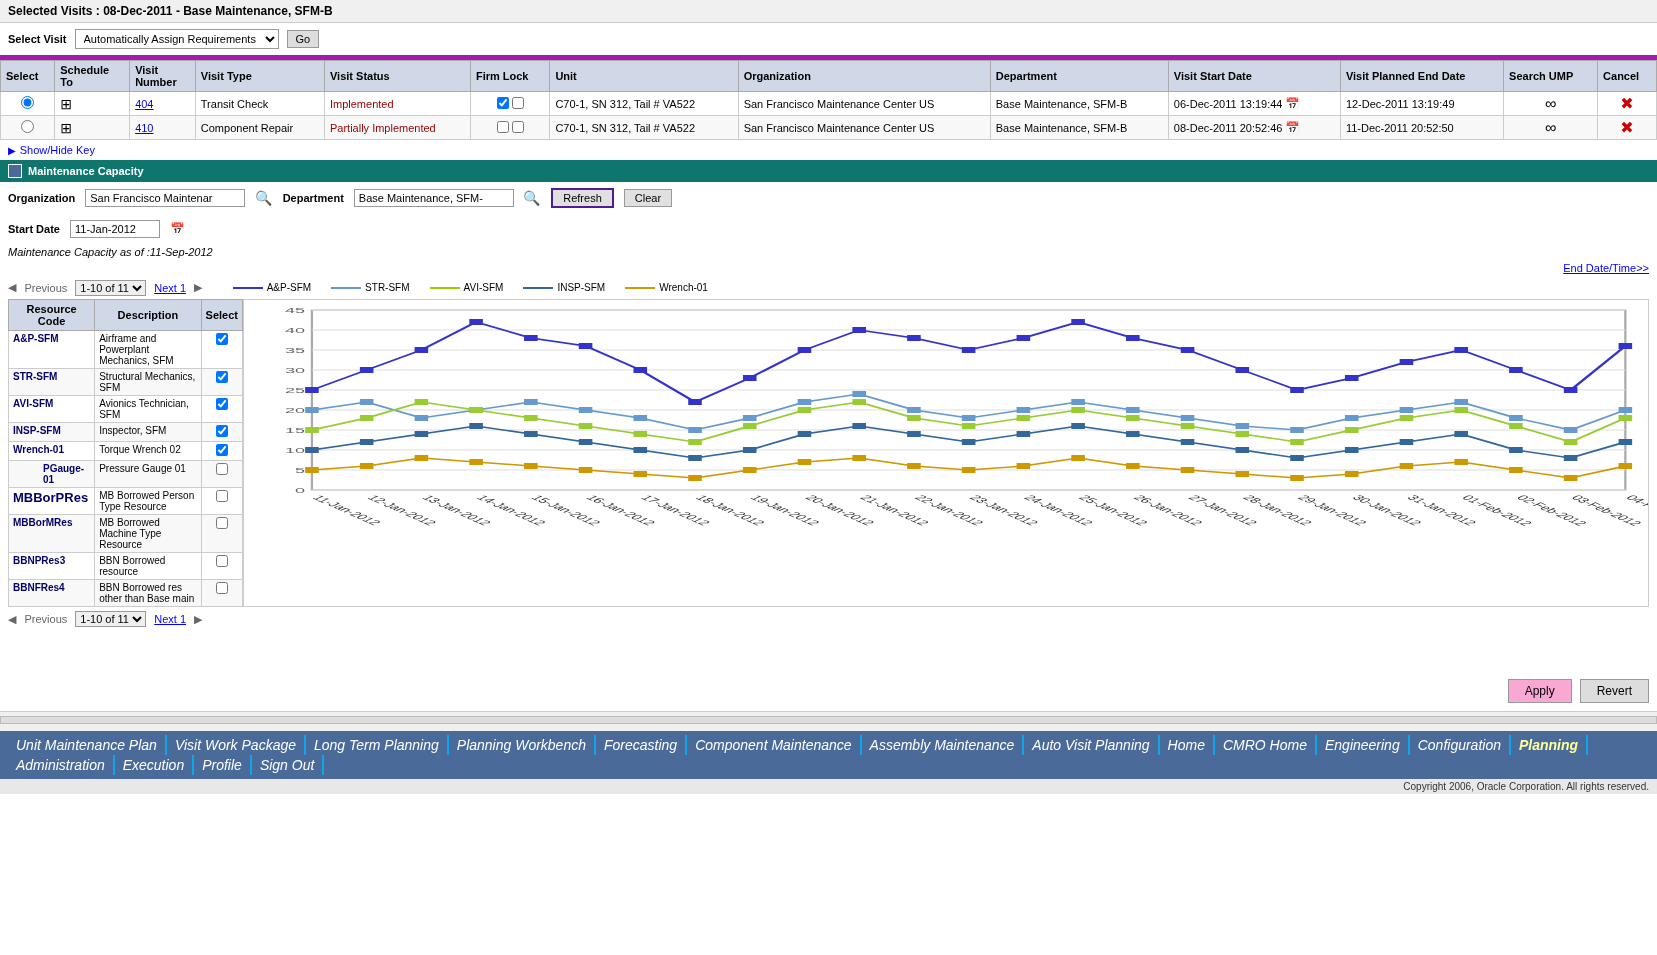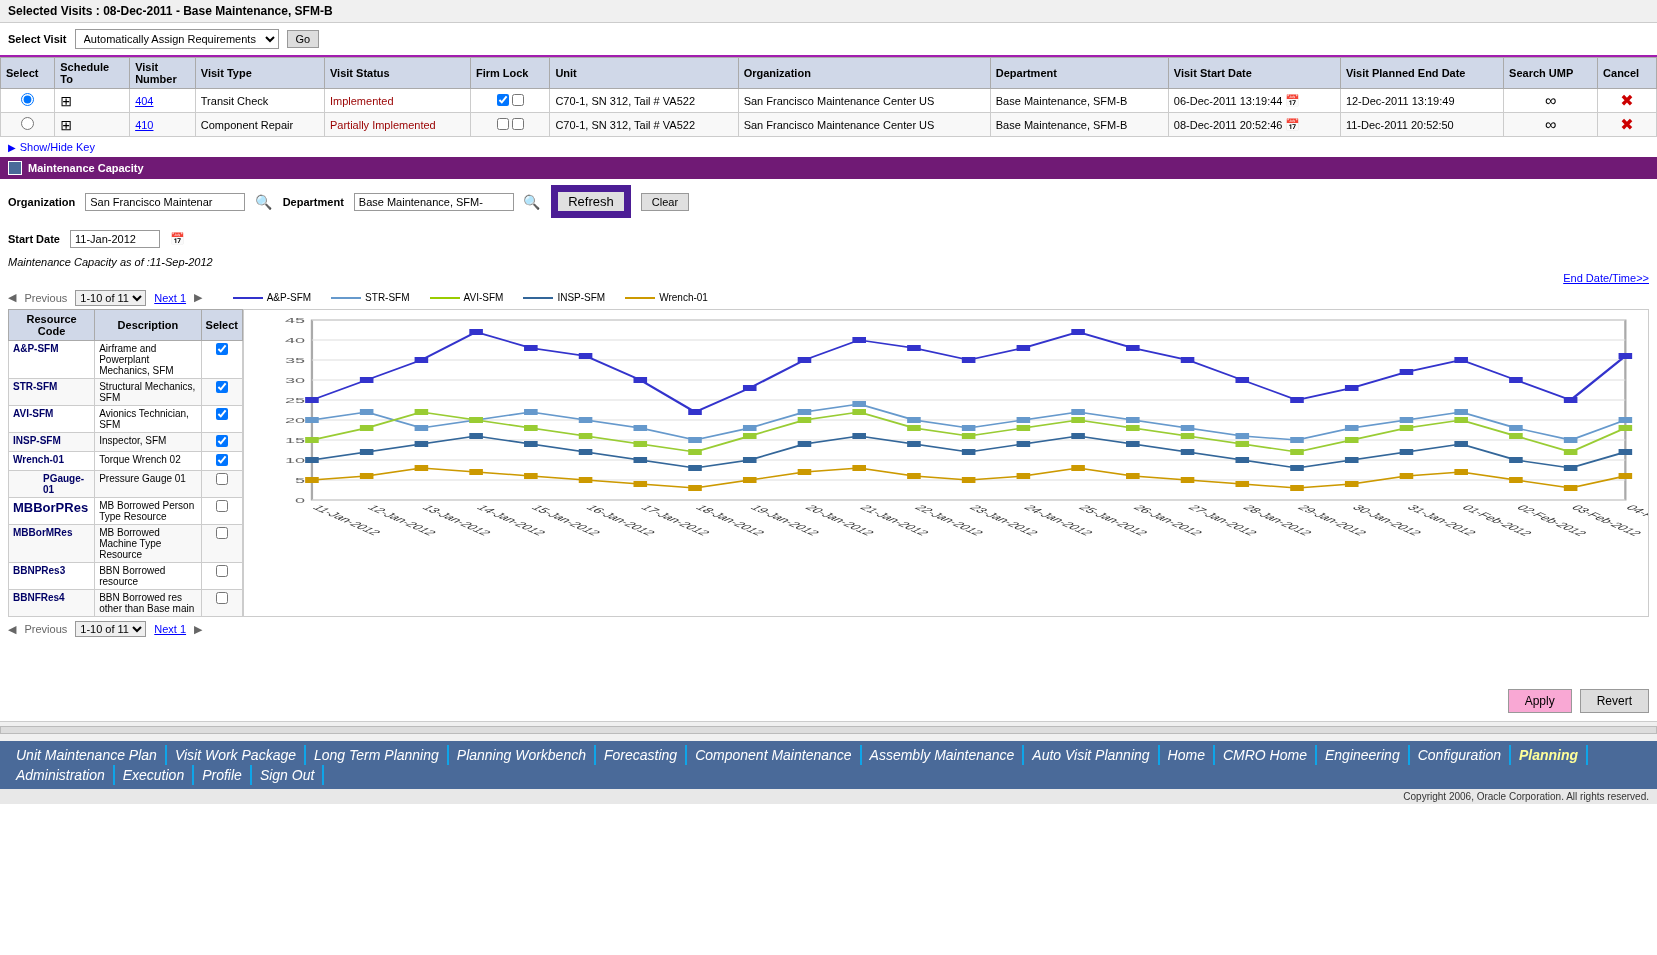--- a/index.html
+++ b/index.html
@@ -1,45 +1,45 @@
 <!DOCTYPE html>
 <html><head>
   <meta charset="utf-8">
   <style>
     * { box-sizing: border-box; margin: 0; padding: 0; }
     body { font-family: Arial, sans-serif; font-size: 11px; background: #fff; color: #000; }
     
     .top-bar { background: #f0f0f0; border-bottom: 1px solid #ccc; padding: 4px 8px; font-weight: bold; font-size: 12px; }
     
-    .select-visit-row { display: flex; align-items: center; gap: 8px; padding: 6px 8px; border-bottom: 2px solid #a21caf; background: #fff; }
+    .select-visit-row { display: flex; align-items: center; gap: 8px; padding: 6px 8px; border-bottom: 5px solid #a21caf; background: #fff; }
     .select-visit-row label { font-size: 11px; font-weight: bold; }
     .select-visit-dropdown { border: 1px solid #999; padding: 2px 4px; font-size: 11px; background: #fff; }
     .go-button { background: #ddd; border: 1px solid #999; padding: 2px 8px; font-size: 11px; cursor: pointer; }
     
     .main-table { width: 100%; border-collapse: collapse; font-size: 11px; }
     .main-table th { background: #d0d8e8; border: 1px solid #aaa; padding: 3px 5px; text-align: left; font-weight: bold; white-space: nowrap; }
     .main-table td { border: 1px solid #ccc; padding: 2px 5px; white-space: nowrap; }
     .main-table tr:nth-child(even) td { background: #f8f8f8; }
     .main-table tr:nth-child(odd) td { background: #fff; }
     
     .link { color: #00f; text-decoration: underline; cursor: pointer; }
     .implemented { color: #900; }
     .partial { color: #900; }
     
     .show-hide-key { padding: 4px 8px; font-size: 11px; color: #00f; cursor: pointer; display: flex; align-items: center; gap: 4px; }
     .show-hide-key::before { content: '▶'; font-size: 10px; }
     
-    .section-header { background: #701a75; color: #fff; padding: 4px 8px; display: flex; align-items: center; gap: 6px; font-weight: bold; font-size: 11px; }
+    .section-header { background: #0f766e; color: #fff; padding: 4px 8px; display: flex; align-items: center; gap: 6px; font-weight: bold; font-size: 11px; }
     .section-icon { width: 14px; height: 14px; background: #4a6a99; border: 1px solid #fff; display: inline-block; }
     
     .filter-row { display: flex; align-items: center; gap: 10px; padding: 6px 8px; flex-wrap: wrap; }
     .filter-label { font-weight: bold; font-size: 11px; }
     .filter-input { border: 1px solid #999; padding: 2px 4px; font-size: 11px; width: 160px; }
     .search-icon { cursor: pointer; color: #666; font-size: 14px; }
-    .refresh-btn { background: #e0e0e0; border: 7px solid #4c1d95; padding: 2px 10px; font-size: 13px; cursor: pointer; }
+    .refresh-btn { background: #e0e0e0; border: 2px solid #4c1d95; padding: 2px 10px; font-size: 11px; cursor: pointer; }
     .clear-btn { background: #e0e0e0; border: 1px solid #999; padding: 2px 10px; font-size: 11px; cursor: pointer; }
     
     .capacity-date { padding: 2px 8px; font-size: 11px; font-style: italic; }
     
     .chart-area { display: flex; gap: 0; padding: 0 8px; }
     
     .resource-table-wrap { width: 235px; flex-shrink: 0; }
     .resource-table { width: 100%; border-collapse: collapse; font-size: 11px; }
     .resource-table th { background: #d0d8e8; border: 1px solid #aaa; padding: 3px 4px; font-weight: bold; }
     .resource-table td { border: 1px solid #ccc; padding: 2px 4px; vertical-align: top; }

